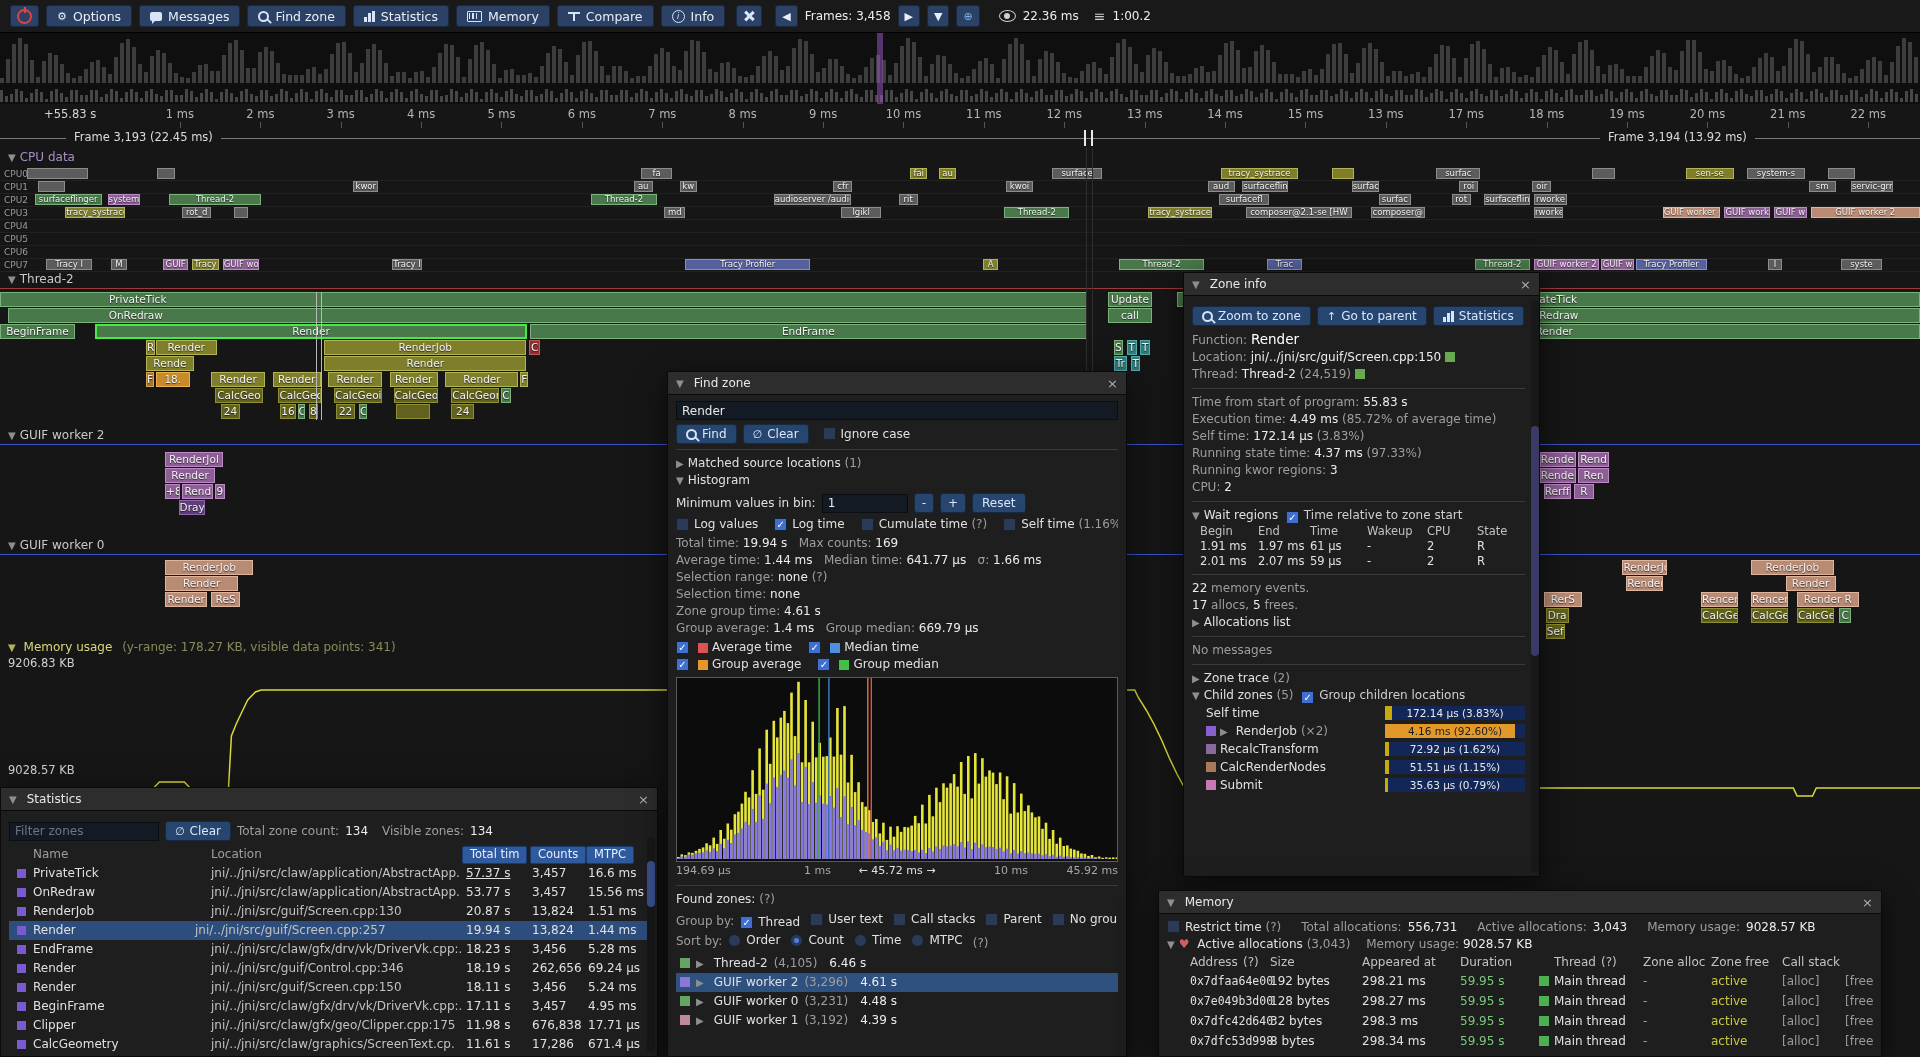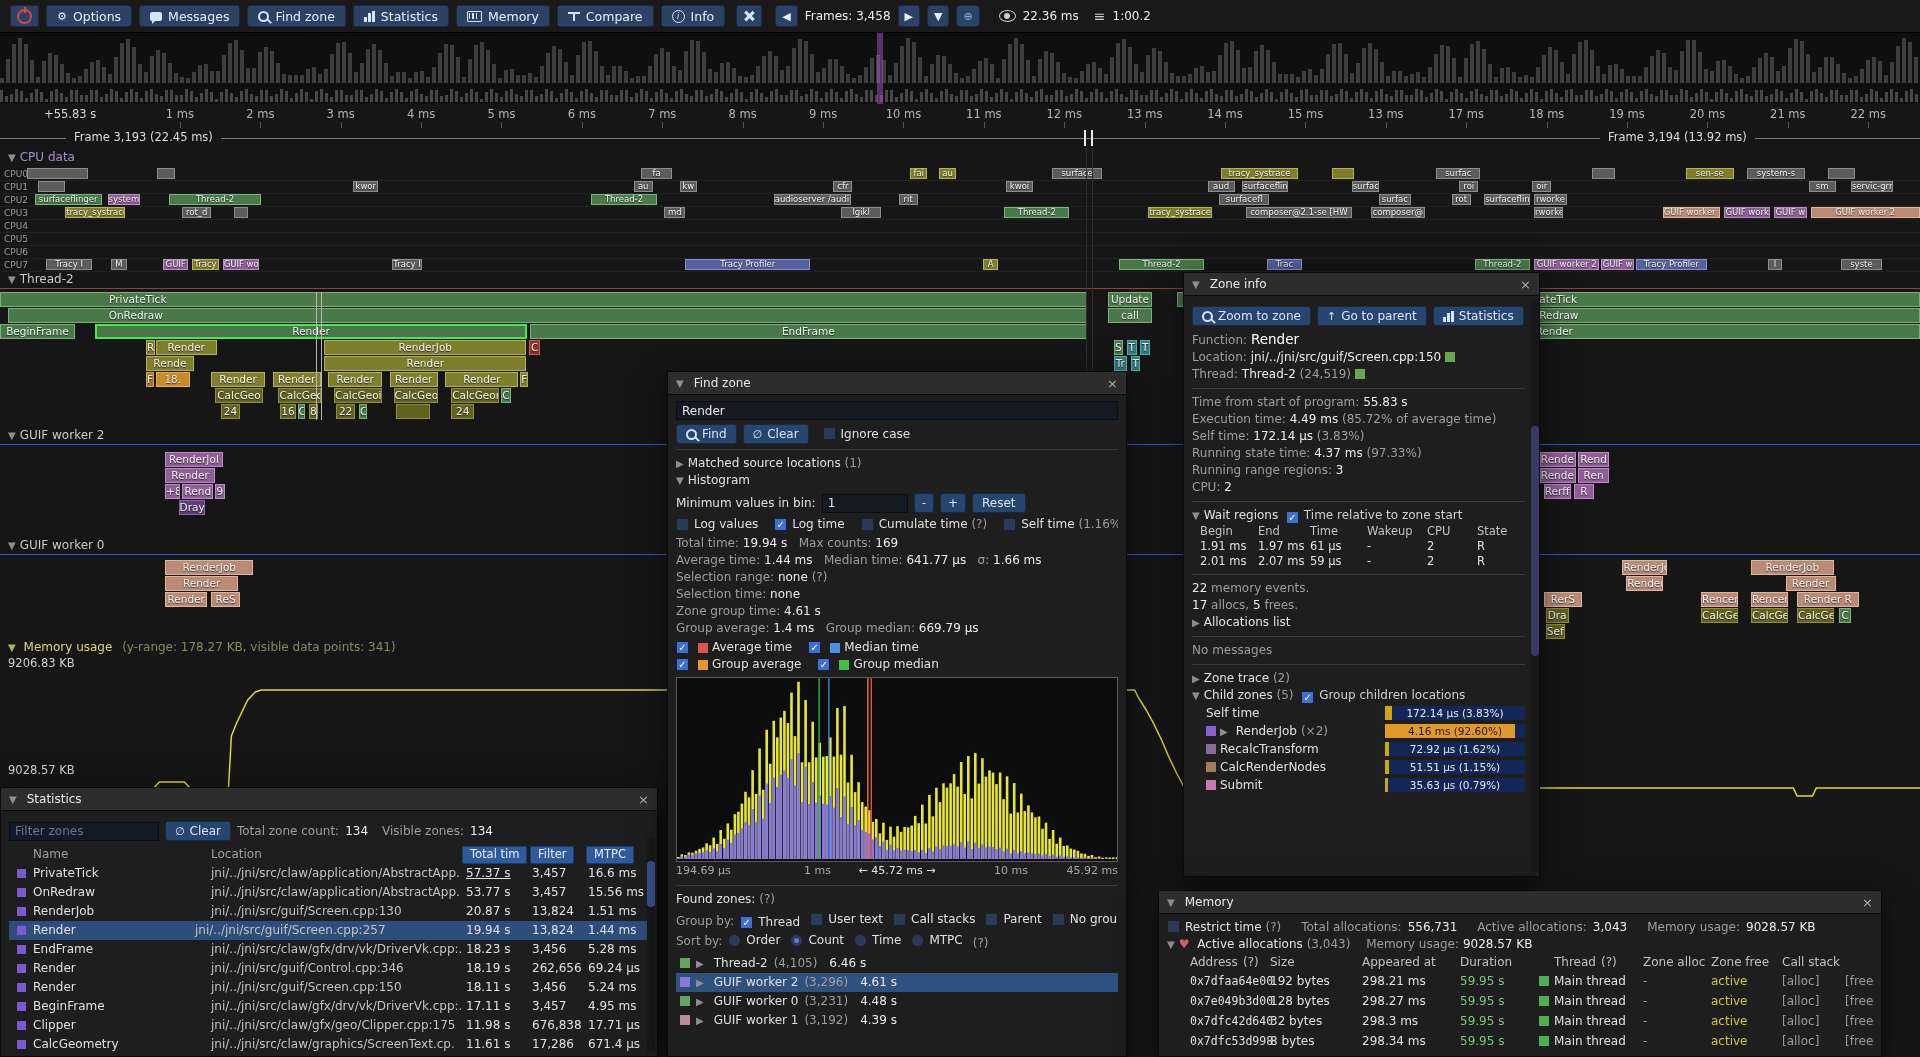--- a/index.html
+++ b/index.html
@@ -1187,21 +1187,21 @@
         </span>
       <span class="lbl">Total zone count:</span>
       <span class="val">134</span>
       <span class="lbl" style="margin-left:8px">Visible zones:</span>
       <span class="val">134</span>
     </div>
     <div class="sthdr">
       <span class="lbl" style="left:24px">Name</span>
       <span class="lbl" style="left:202px">Location</span>
       <span class="hbtn" style="left:453px">Total tim</span>
-      <span class="hbtn" style="left:521px">Filter</span>
+      <span class="hbtn" style="left:521px">Counts</span>
       <span class="hbtn" style="left:577px">MTPC</span>
     </div>
     <div id="st-rows">
         <div class="strow">
           <span class="sw" style="background: rgb(122, 90, 208); left: 8px;"></span>
           <span style="left: 24px;">PrivateTick</span>
           <span class="loc" style="left: 202px;">jni/../jni/src/claw/application/AbstractApp.</span>
           <span style="left: 457px; text-decoration: underline;">57.37 s</span>
           <span style="left: 523px;">3,457</span>
           <span style="left: 579px;">16.6 ms</span>
@@ -1718,21 +1718,21 @@
     </div>
     <div class="line" style="height:19px;line-height:19px"><span class="lbl">Function:</span> <span class="fnv">Render</span></div>
     <div class="line"><span class="lbl">Location:</span> <span class="val">jni/../jni/src/guif/Screen.cpp:150</span> <span class="sw" style="background:#6aa84f"></span></div>
     <div class="line"><span class="lbl">Thread:</span> <span class="val">Thread-2</span> <span class="lbl">(24,519)</span> <span class="sw" style="background:#6aa84f"></span></div>
     <div class="hsep"></div>
     <div id="zi-rows">
         <div class="line"><span class="lbl">Time from start of program: </span><span class="val">55.83 s</span></div>
         <div class="line"><span class="lbl">Execution time: </span><span class="val">4.49 ms</span><span class="lbl"> (85.72% of average time)</span></div>
         <div class="line"><span class="lbl">Self time: </span><span class="val">172.14 μs</span><span class="lbl"> (3.83%)</span></div>
         <div class="line"><span class="lbl">Running state time: </span><span class="val">4.37 ms</span><span class="lbl"> (97.33%)</span></div>
-        <div class="line"><span class="lbl">Running range regions: </span><span class="val">3</span></div>
+        <div class="line"><span class="lbl">Running kwor regions: </span><span class="val">3</span></div>
         <div class="line"><span class="lbl">CPU: </span><span class="val">2</span></div>
       </div>
     <div class="hsep"></div>
     <div class="line"><span class="tri">▼</span><span>Wait regions</span>&nbsp;&nbsp;<span class="chk on">✓</span><span style="color:#cfcfcf">Time relative to zone start</span></div>
     <div id="zi-wait">
         <div class="wrow whdr">
           <span style="left: 8px;">Begin</span>
           <span style="left: 66px;">End</span>
           <span style="left: 118px;">Time</span>
           <span style="left: 175px;">Wakeup</span>

